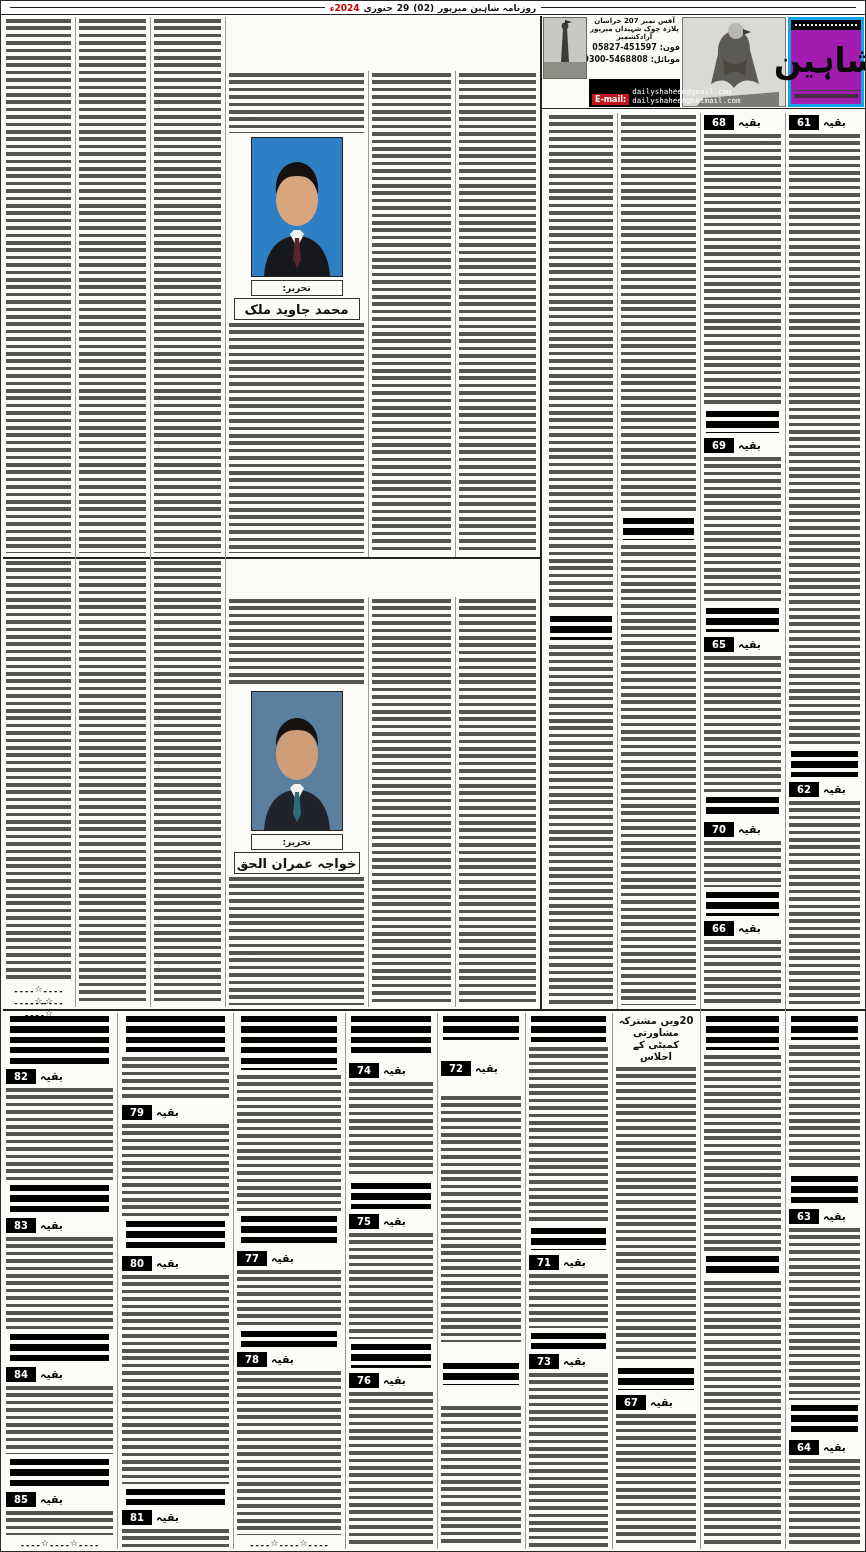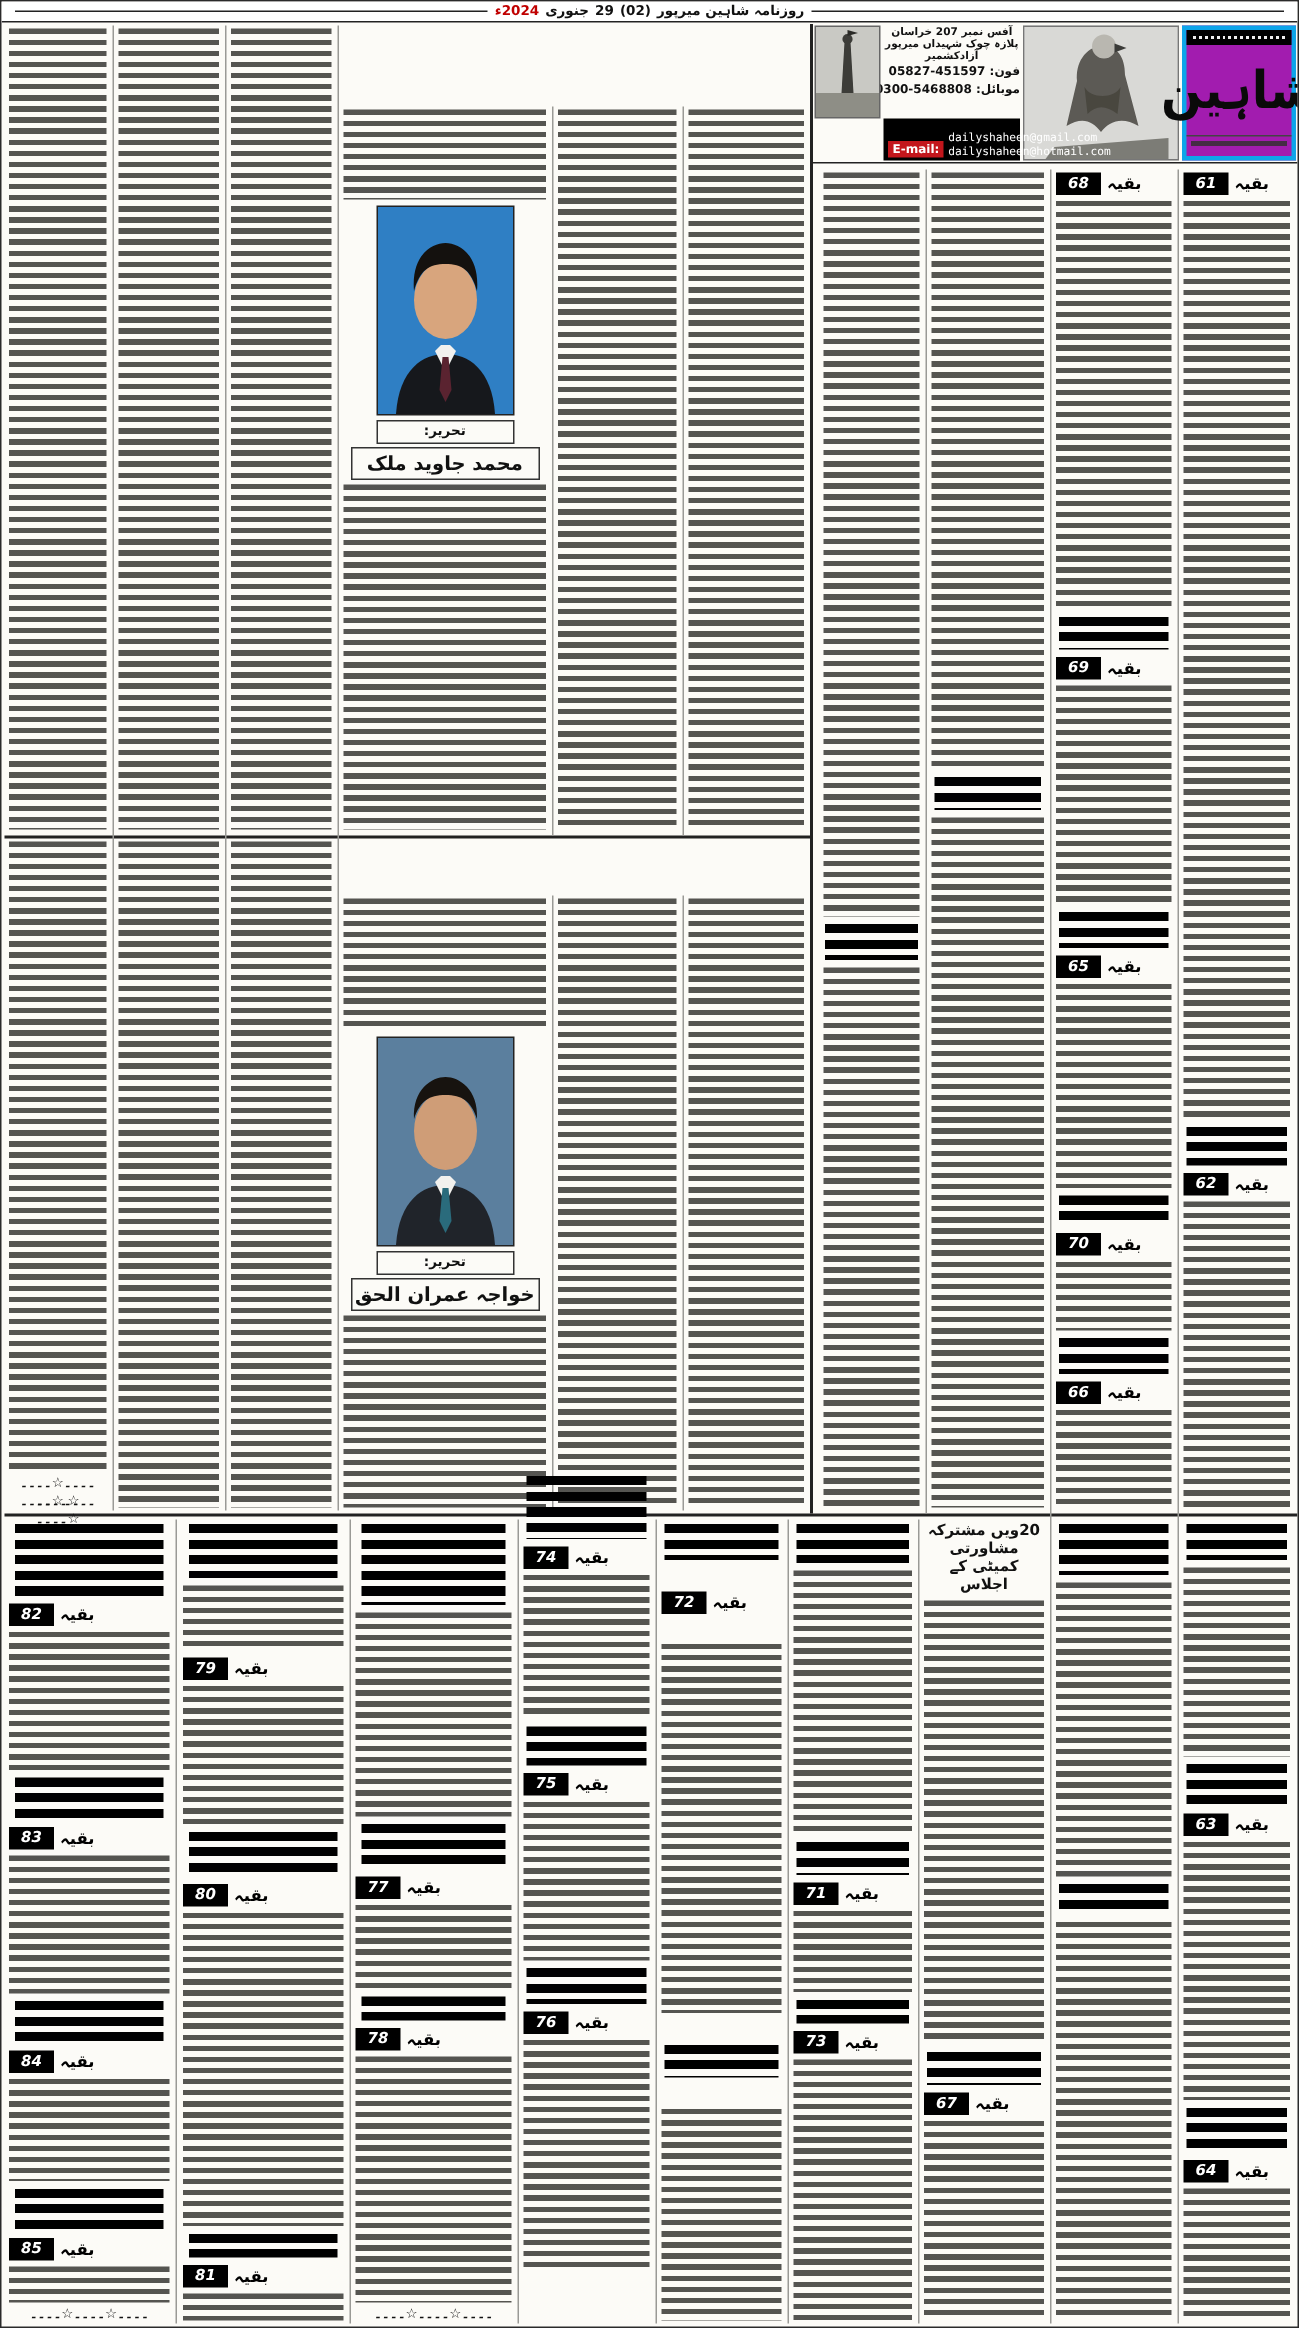--- a/index.html
+++ b/index.html
@@ -12,21 +12,21 @@
   .hr.strong{height:2px;}
   .col{position:absolute;display:flex;flex-direction:column;}
   .col > *{flex:none;}
   .fill{flex:1 1 auto !important;}
   .sim{margin:2px 3px;opacity:.82;
        background:repeating-linear-gradient(180deg,#30302c 0px,#30302c 3.6px,transparent 3.6px,transparent 7.4px);}
   .hsim{margin:3px auto;width:88%;
        background:repeating-linear-gradient(180deg,#000 0px,#000 6.2px,transparent 6.2px,transparent 10.4px);}
   .brow{display:flex;direction:ltr;align-items:center;gap:4px;margin:2px 3px;height:15px;}
   .nbox{background:#000;color:#fff;font-weight:700;font-size:10px;min-width:30px;height:15px;
-        display:flex;align-items:center;justify-content:center;font-style:italic;}
+        display:flex;align-items:center;justify-content:center;}
   .blabel{font-weight:700;font-size:11px;color:#000;}
   .sep{text-align:center;font-size:9px;font-weight:700;letter-spacing:1px;line-height:12px;height:12px;}
   
   .datestrip{position:absolute;top:0;left:0;right:0;height:14px;display:flex;align-items:center;
              background:#fff;border-bottom:1px solid #222;padding:0 4px;box-sizing:border-box;}
   .dline{flex:1;height:0;border-top:1px solid #222;margin:0 5px;}
   .datetext{font-size:9px;font-weight:700;display:flex;gap:4px;align-items:center;white-space:nowrap;}
   .dyear{color:#c00000;}
   
   .masthead{position:absolute;top:15px;left:541px;width:323px;height:92px;display:flex;gap:2px;
@@ -332,21 +332,21 @@
     <div class="sim" style="height:56px;"></div>
     <div class="hsim" style="height:16px;"></div>
     <div class="brow">
       <span class="nbox">78</span>
       <span class="blabel">بقیہ</span>
     </div>
     <div class="sim fill"></div>
     <div class="sep">۔۔۔۔☆۔۔۔۔☆۔۔۔۔</div>
   </div>
 
-  <div class="col" style="left:345px;top:980px;width:90px;height:536px;">
+  <div class="col" style="left:345px;top:1012px;width:90px;height:536px;">
     <div class="hsim" style="height:42px;"></div>
     <div class="brow">
       <span class="nbox">74</span>
       <span class="blabel">بقیہ</span>
     </div>
     <div class="sim" style="height:96px;"></div>
     <div class="hsim" style="height:26px;"></div>
     <div class="brow">
       <span class="nbox">75</span>
       <span class="blabel">بقیہ</span>

